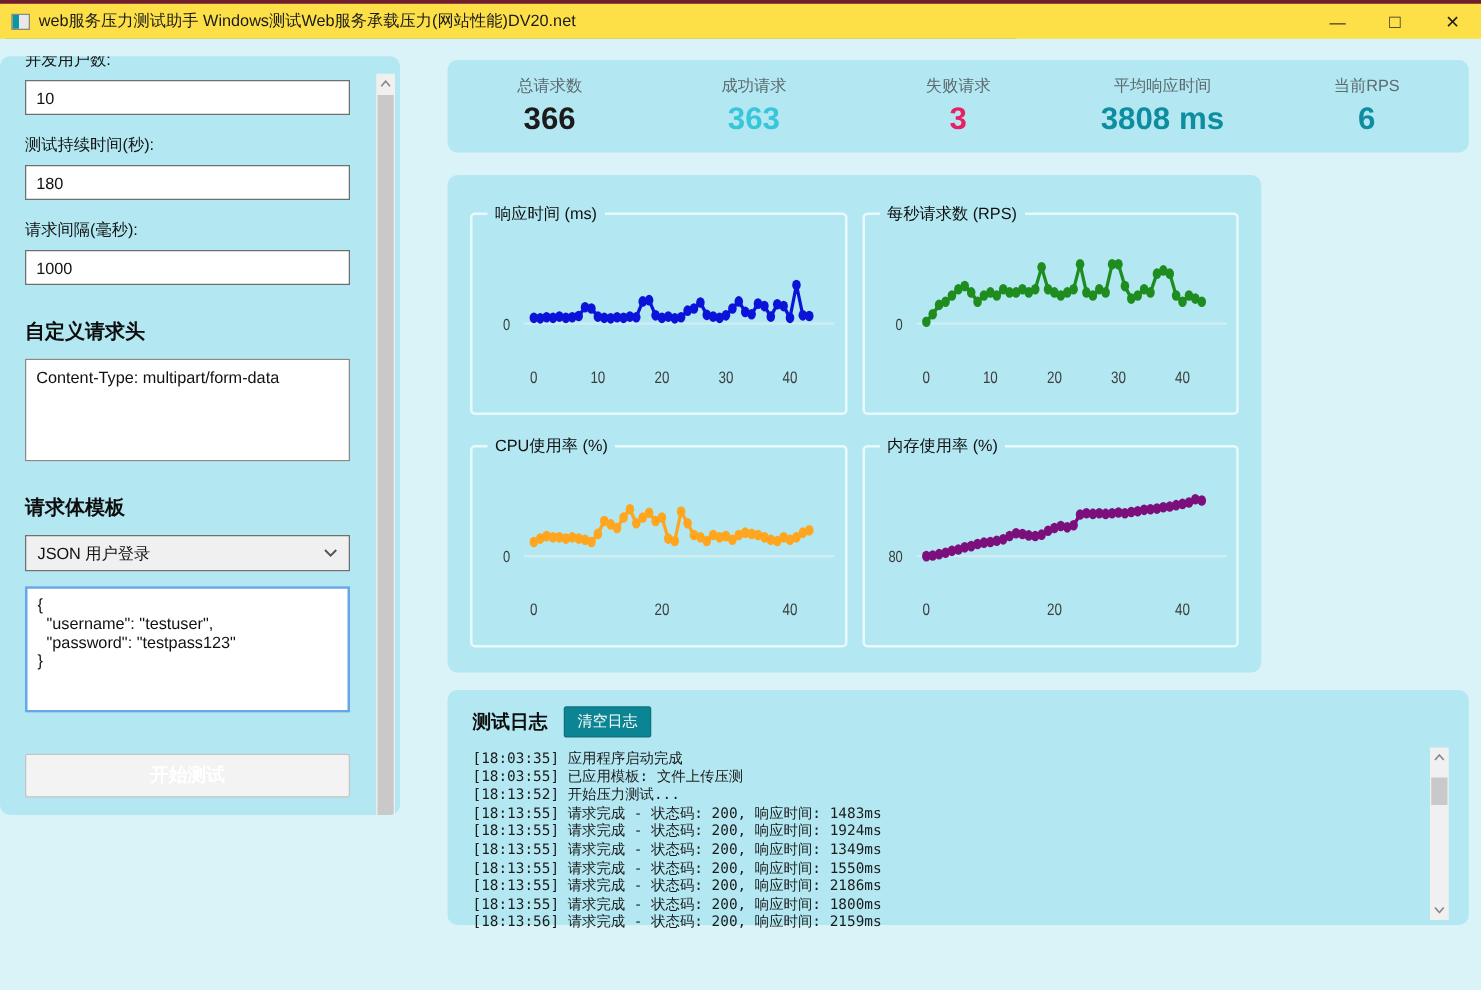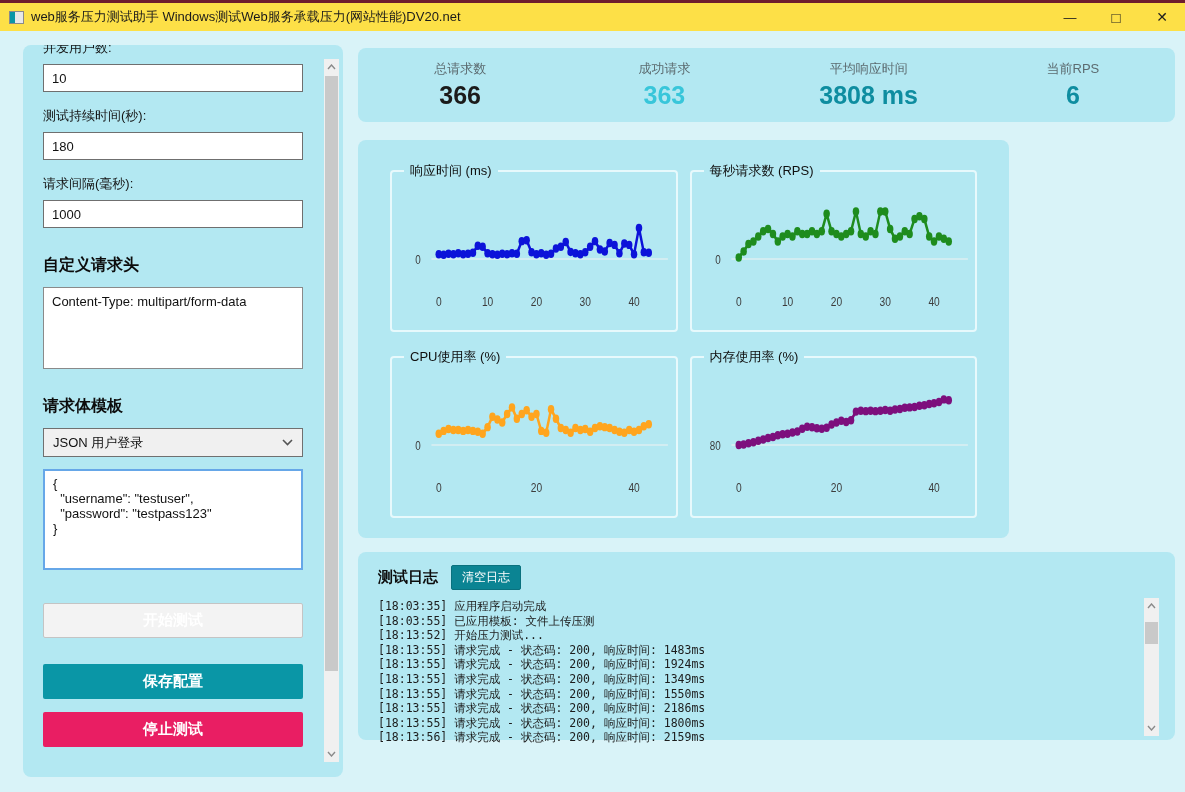--- a/index.html
+++ b/index.html
@@ -27,21 +27,21 @@
     width:46px; height:100%; display:flex; align-items:center; justify-content:center;
     font-size:13px; color:#1f1f1f; cursor:default;
   }
   .win-btn.max { font-size:15px; }
   .win-btn.close { font-size:14px; }
 
   
   .panel { position:absolute; background:#b3e8f2; border-radius:8px; }
 
   
-  .sidebar { left:23px; top:45px; width:320px; height:732px; overflow:hidden; }
+  .sidebar { left:0; top:45px; width:320px; height:607px; overflow:hidden; }
   .sidebar-inner { position:absolute; left:20px; right:40px; top:0; }
   .fld-label { font-size:13px; color:#141414; margin:15px 0 7px; }
   .fld-label.first { margin-top:-6px; }
   .txt-input {
     width:100%; height:28px; background:#fff; border:1px solid #6f6f6f;
     font-family:"Liberation Sans",sans-serif; font-size:13px; padding:0 8px; color:#111;
     display:block;
   }
   .section-heading { font-size:16px; font-weight:bold; color:#0d0d0d; margin:27px 0 11px; }
   .headers-area {
@@ -85,21 +85,21 @@
   .log-scroll { right:16px; top:46px; height:138px; }
   .log-scroll .thumb { top:24px; height:22px; }
 
   
   .stats-panel { left:358px; top:48px; width:817px; height:74px; display:flex; }
   .stat-item { flex:1 1 0; display:flex; flex-direction:column; align-items:center; justify-content:center; gap:3px; }
   .stat-label { font-size:13px; color:#5c6b70; }
   .stat-value { font-size:25px; font-weight:bold; }
 
   
-  .charts-panel { left:358px; top:140px; width:651px; height:398px; padding:30px 32px 20px; }
+  .charts-panel { left:358px; top:140px; width:651px; height:398px; padding:30px 18px 20px; }
   .charts-grid { display:grid; grid-template-columns:1fr 1fr; grid-template-rows:162px 162px; gap:24px 12px; }
   .chart-box {
     position:relative; border:2px solid #e7f9fc; border-radius:4px;
   }
   .chart-title {
     position:absolute; top:-10px; left:12px; background:#b3e8f2;
     padding:0 6px; font-size:13px; color:#101010; line-height:18px;
   }
   .chart-box svg { position:absolute; inset:0; width:100%; height:100%; }
 
@@ -189,20 +189,24 @@
 </div>
 
 <div class="panel stats-panel">
   <div class="stat-item">
     <div class="stat-label">总请求数</div>
     <div class="stat-value" style="color: rgb(27, 27, 27);">366</div>
   </div>
   <div class="stat-item">
     <div class="stat-label">成功请求</div>
     <div class="stat-value" style="color: rgb(56, 198, 218);">363</div>
+  </div>
+  <div class="stat-item">
+    <div class="stat-label">失败请求</div>
+    <div class="stat-value" style="color: rgb(233, 30, 99);">3</div>
   </div>
   <div class="stat-item">
     <div class="stat-label">平均响应时间</div>
     <div class="stat-value" style="color: rgb(14, 141, 160);">3808 ms</div>
   </div>
   <div class="stat-item">
     <div class="stat-label">当前RPS</div>
     <div class="stat-value" style="color: rgb(14, 141, 160);">6</div>
   </div>
 </div>

